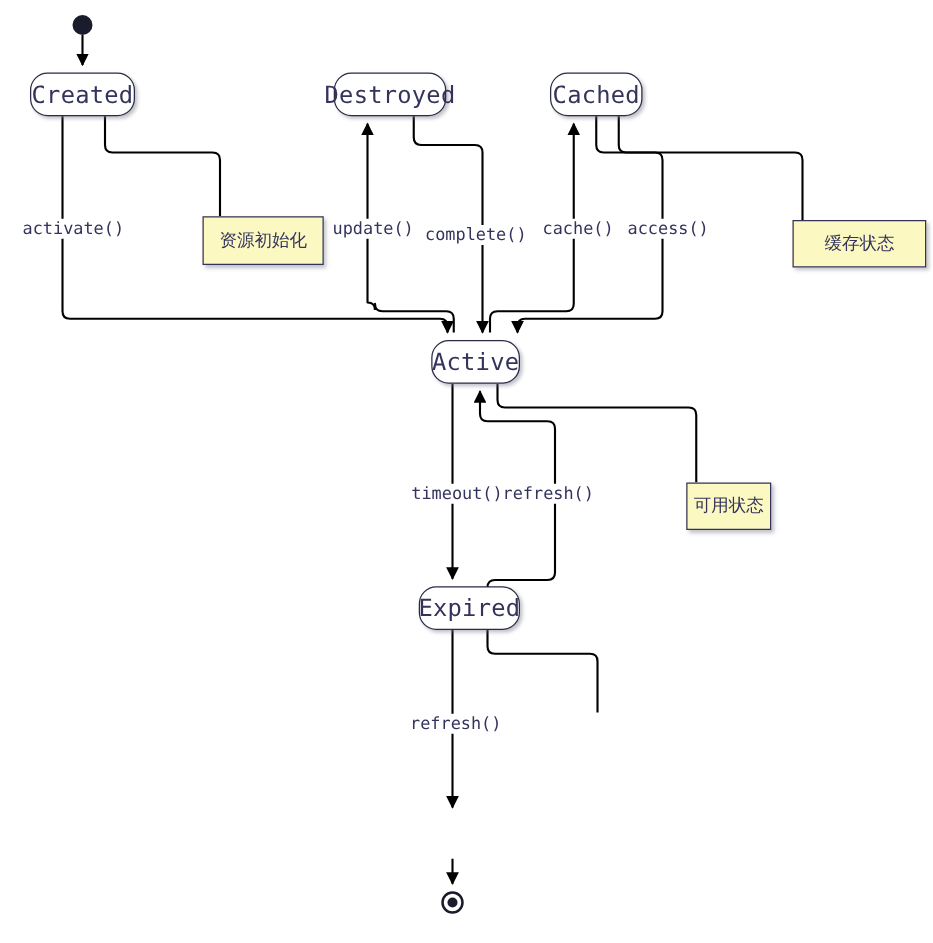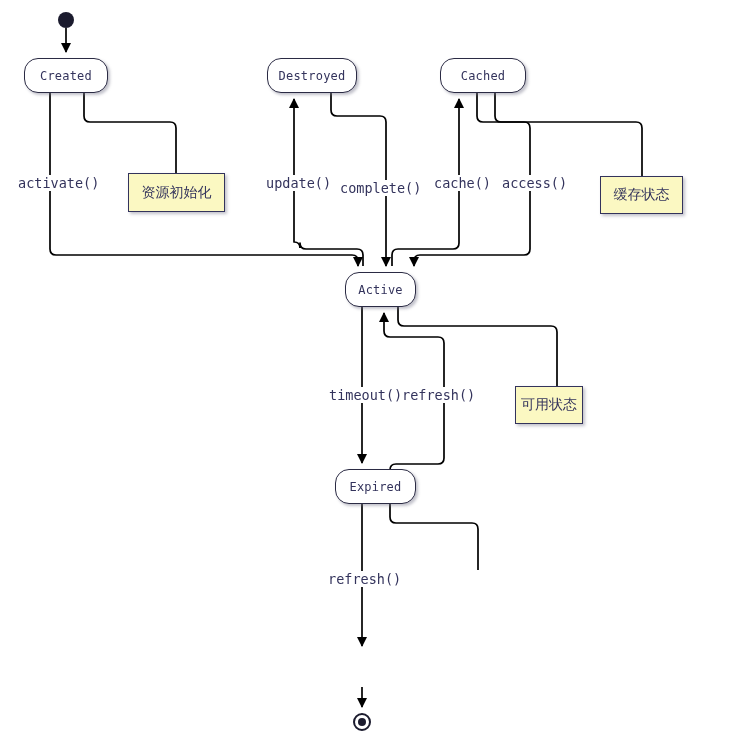--- a/index.html
+++ b/index.html
@@ -29,39 +29,40 @@
     box-sizing: border-box;
     border: 1.6px solid #2b2b44;
     border-radius: 14px;
     background: #ffffff;
     box-shadow: 2px 2px 3px rgba(120,120,140,0.45);
     display: flex;
     align-items: center;
     justify-content: center;
     color: #33335c;
     font-family: "DejaVu Sans Mono", "Liberation Mono", monospace;
-    font-size: 12px;
+    font-size: 19px;
     letter-spacing: 0.2px;
     white-space: nowrap;
     z-index: 4;
   }
   .note-node {
     position: absolute;
     box-sizing: border-box;
     border: 1.6px solid #33335c;
     background: #fbf8c2;
     box-shadow: 2px 2px 3px rgba(120,120,140,0.45);
     display: flex;
     align-items: center;
     justify-content: center;
     color: #33335c;
     font-family: "DejaVu Sans", "Liberation Sans", sans-serif;
     font-size: 14px;
     white-space: nowrap;
     z-index: 4;
+    margin-left: 34px;
   }
   .edge-label {
     position: absolute;
     color: #33335c;
     font-family: "DejaVu Sans Mono", "Liberation Mono", monospace;
     font-size: 13.5px;
     white-space: nowrap;
     background: #ffffff;
     padding: 0 2px;
     z-index: 3;
@@ -140,38 +141,38 @@
   <div class="end-node-inner" style="left:358px; top:718px; width:8px; height:8px;"></div>
 
   <div class="state-node" style="left:24px; top:58px; width:84px; height:35px;">
     <span>Created</span>
   </div>
 
   <div class="state-node" style="left:267px; top:58px; width:90px; height:35px;">
     <span>Destroyed</span>
   </div>
 
-  <div class="state-node" style="left:440px; top:58px; width:86px; height:35px;">
+  <div class="state-node" style="left:440px; top:58px; width:74px; height:35px;">
     <span>Cached</span>
   </div>
 
   <div class="state-node" style="left:345px; top:272px; width:71px; height:35px;">
     <span>Active</span>
   </div>
 
   <div class="state-node" style="left:335px; top:469px; width:81px; height:35px;">
     <span>Expired</span>
   </div>
 
 
   <div class="note-node" style="left:128px; top:173px; width:97px; height:39px;">
     <span>资源初始化</span>
   </div>
 
-  <div class="note-node" style="left:600px; top:176px; width:83px; height:38px;">
+  <div class="note-node" style="left:600px; top:176px; width:107px; height:38px;">
     <span>缓存状态</span>
   </div>
 
   <div class="note-node" style="left:515px; top:386px; width:68px; height:38px;">
     <span>可用状态</span>
   </div>
 
 
   <div class="edge-label" style="left:16px; top:175px;">activate()</div>
 

